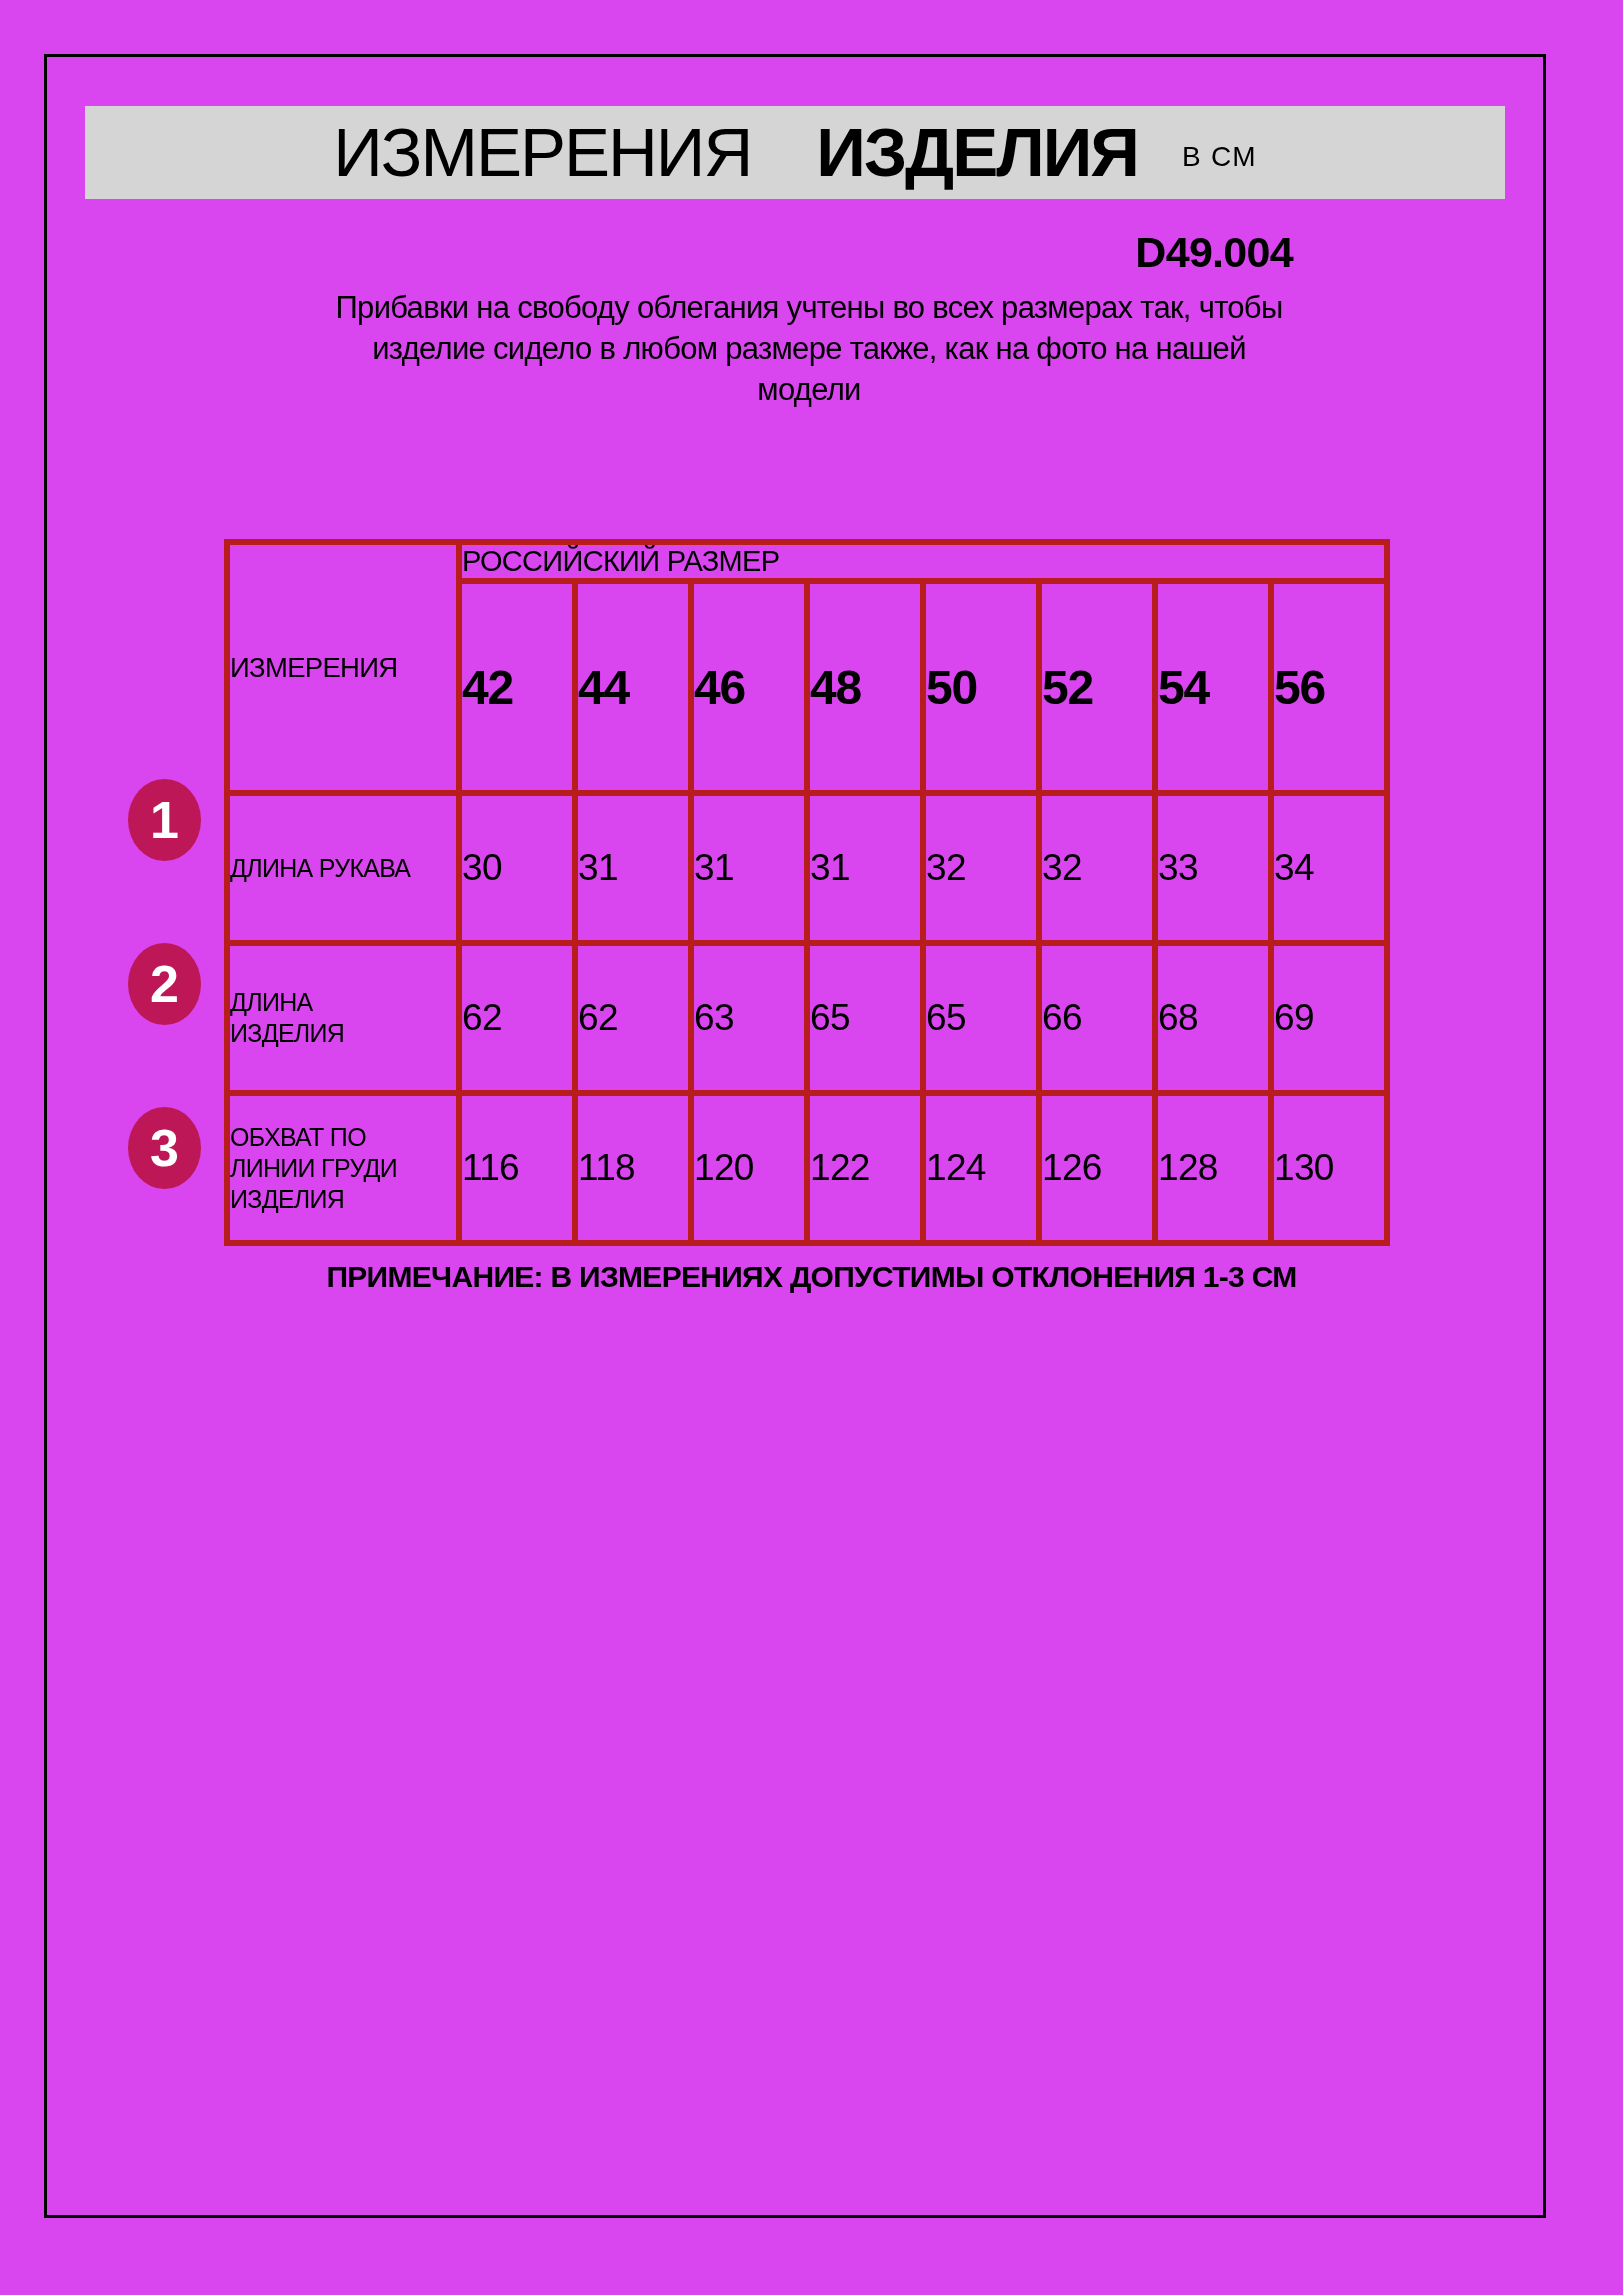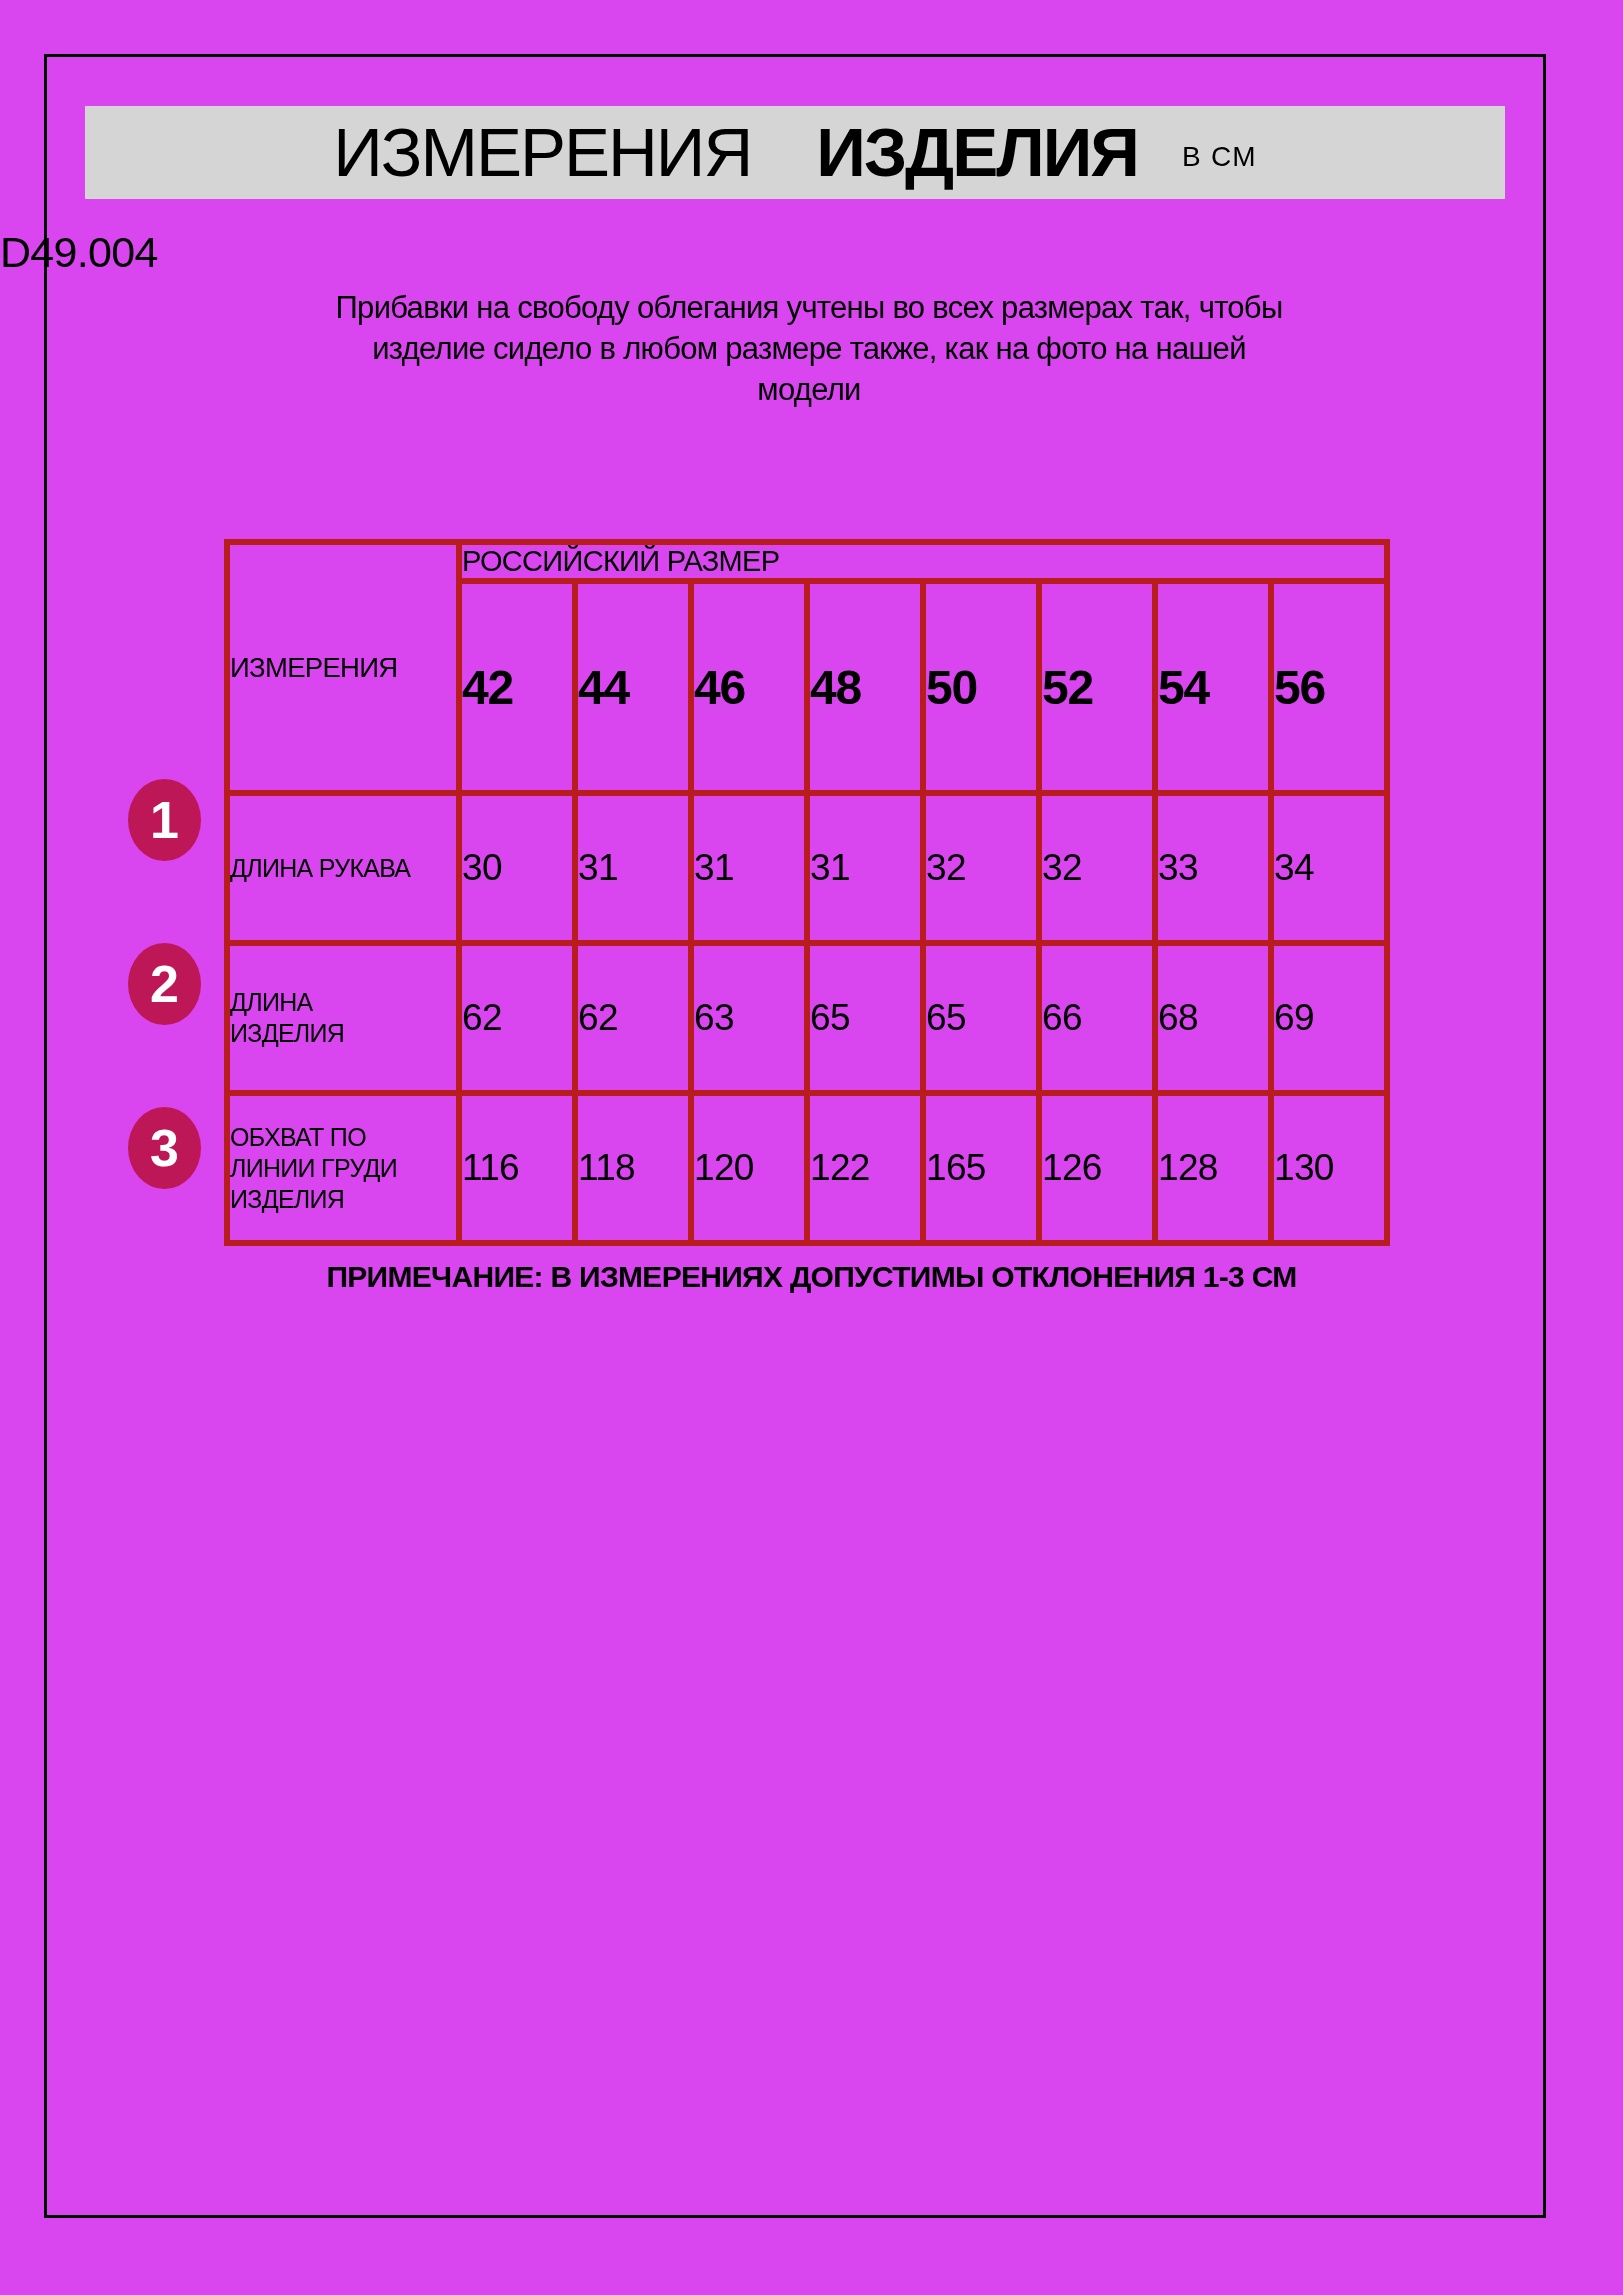--- a/index.html
+++ b/index.html
@@ -53,23 +53,23 @@
     font-weight: 400;
     margin-left: 44px;
     margin-top: 8px;
     letter-spacing: 1.3px;
   }
   .article-code {
     position: absolute;
     left: 0;
     top: 228px;
     width: 1293px;
-    text-align: left;
+    text-align: right;
     font-size: 43px;
-    font-weight: 400;
+    font-weight: 700;
     letter-spacing: -0.7px;
   }
   .description {
     position: absolute;
     left: 198px;
     top: 287px;
     width: 1222px;
     text-align: center;
     font-size: 31px;
     line-height: 41px;
@@ -224,21 +224,21 @@
       <td class="value-cell">69</td>
     </tr>
     <tr class="data-row">
       <td class="rowlabel-cell">ОБХВАТ ПО
 ЛИНИИ ГРУДИ
 ИЗДЕЛИЯ</td>
       <td class="value-cell">116</td>
       <td class="value-cell">118</td>
       <td class="value-cell">120</td>
       <td class="value-cell">122</td>
-      <td class="value-cell">165</td>
+      <td class="value-cell">124</td>
       <td class="value-cell">126</td>
       <td class="value-cell">128</td>
       <td class="value-cell">130</td>
     </tr>
   </tbody>
     </table>
 
   <div class="row-marker marker-1">1</div>
   <div class="row-marker marker-2">2</div>
   <div class="row-marker marker-3">3</div>

